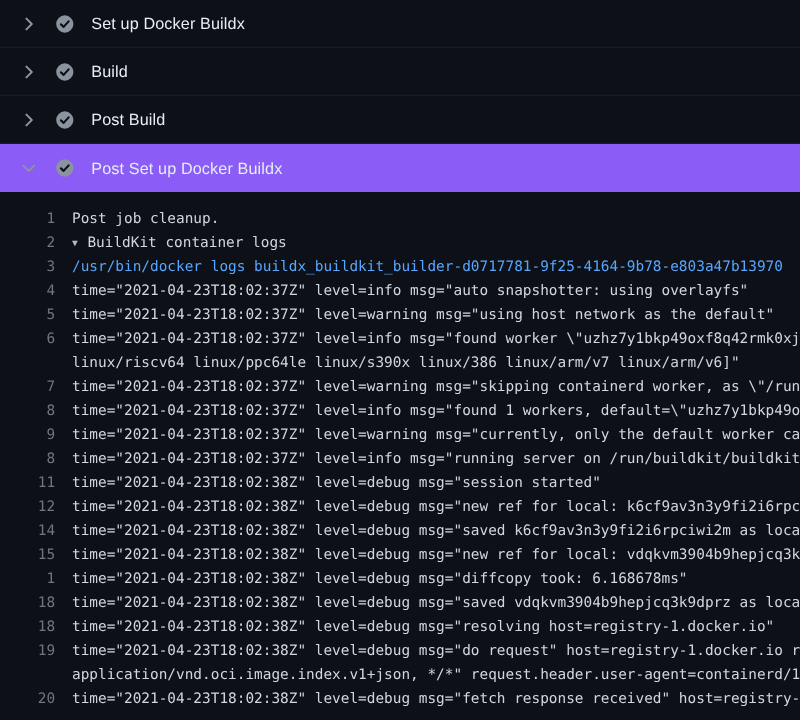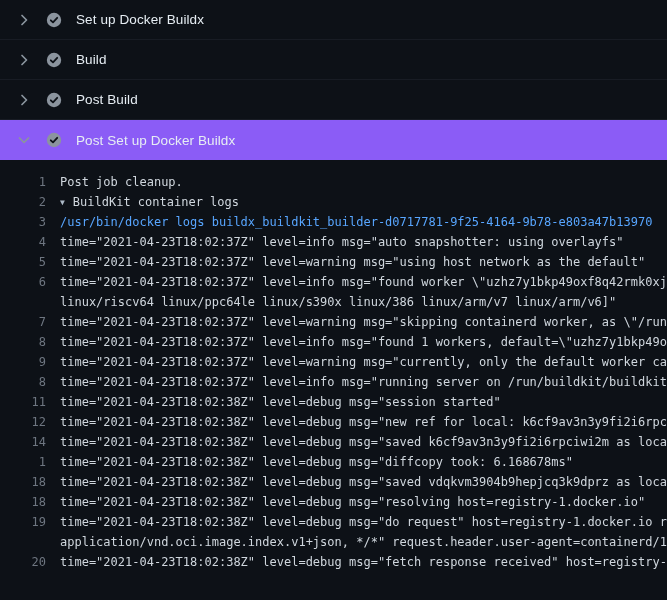--- a/index.html
+++ b/index.html
@@ -217,20 +217,24 @@
     <span class="ln">12</span>
     <span class="txt">time="2021-04-23T18:02:38Z" level=debug msg="new ref for local: k6cf9av3n3y9fi2i6rpc</span>
   </div>
 
 
   <div class="log-row t-plain">
     <span class="ln">14</span>
     <span class="txt">time="2021-04-23T18:02:38Z" level=debug msg="saved k6cf9av3n3y9fi2i6rpciwi2m as loca</span>
   </div>
 
+  <div class="log-row t-plain">
+    <span class="ln">15</span>
+    <span class="txt">time="2021-04-23T18:02:38Z" level=debug msg="new ref for local: vdqkvm3904b9hepjcq3k</span>
+  </div>
 
   <div class="log-row t-plain">
     <span class="ln">1</span>
     <span class="txt">time="2021-04-23T18:02:38Z" level=debug msg="diffcopy took: 6.168678ms"</span>
   </div>
 
   <div class="log-row t-plain">
     <span class="ln">18</span>
     <span class="txt">time="2021-04-23T18:02:38Z" level=debug msg="saved vdqkvm3904b9hepjcq3k9dprz as loca</span>
   </div>

